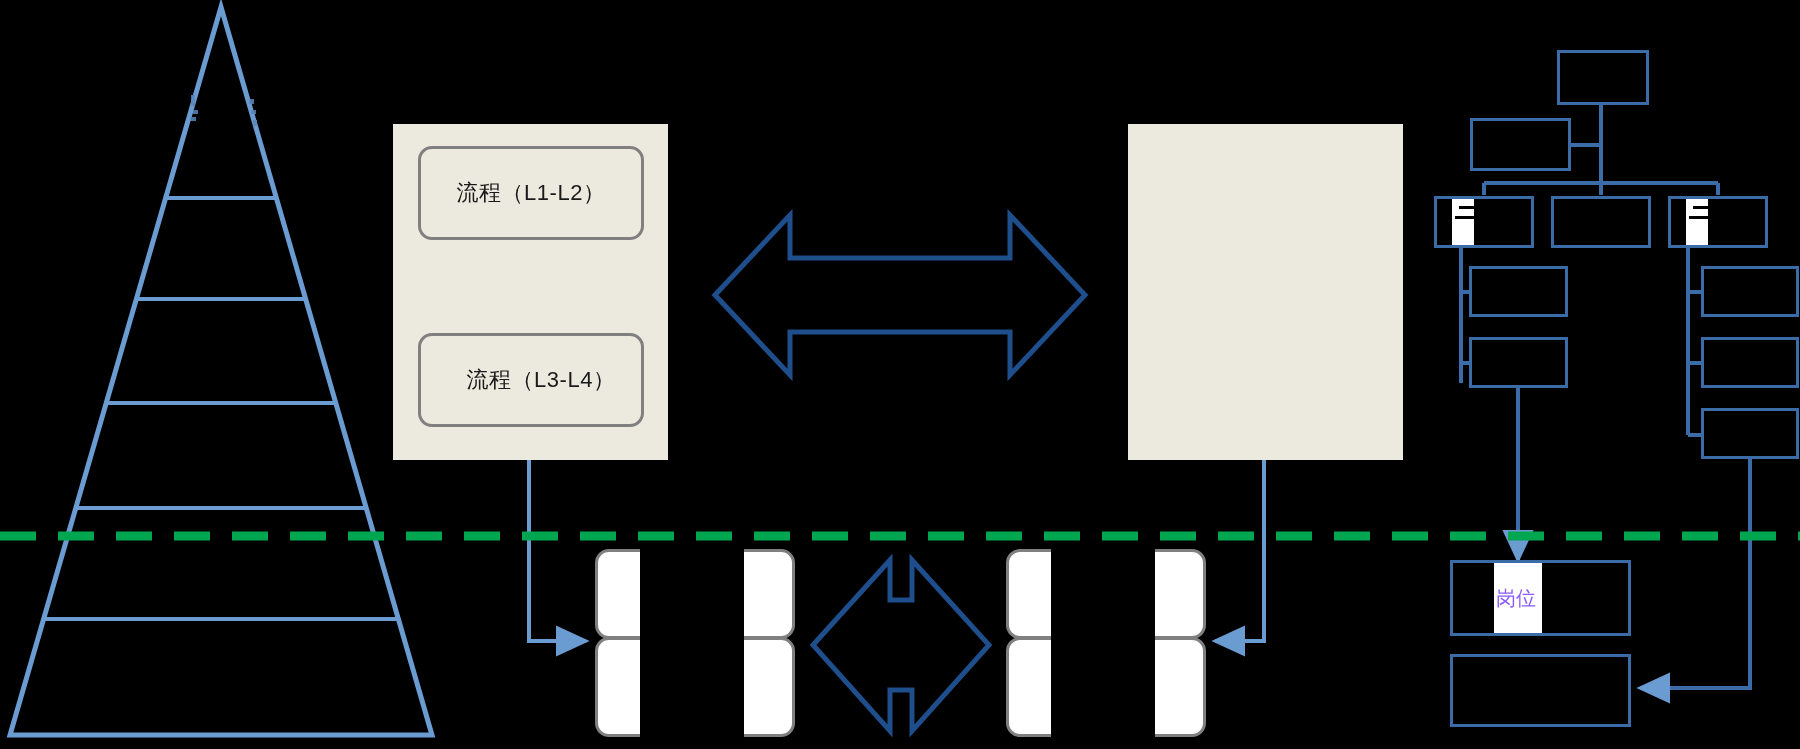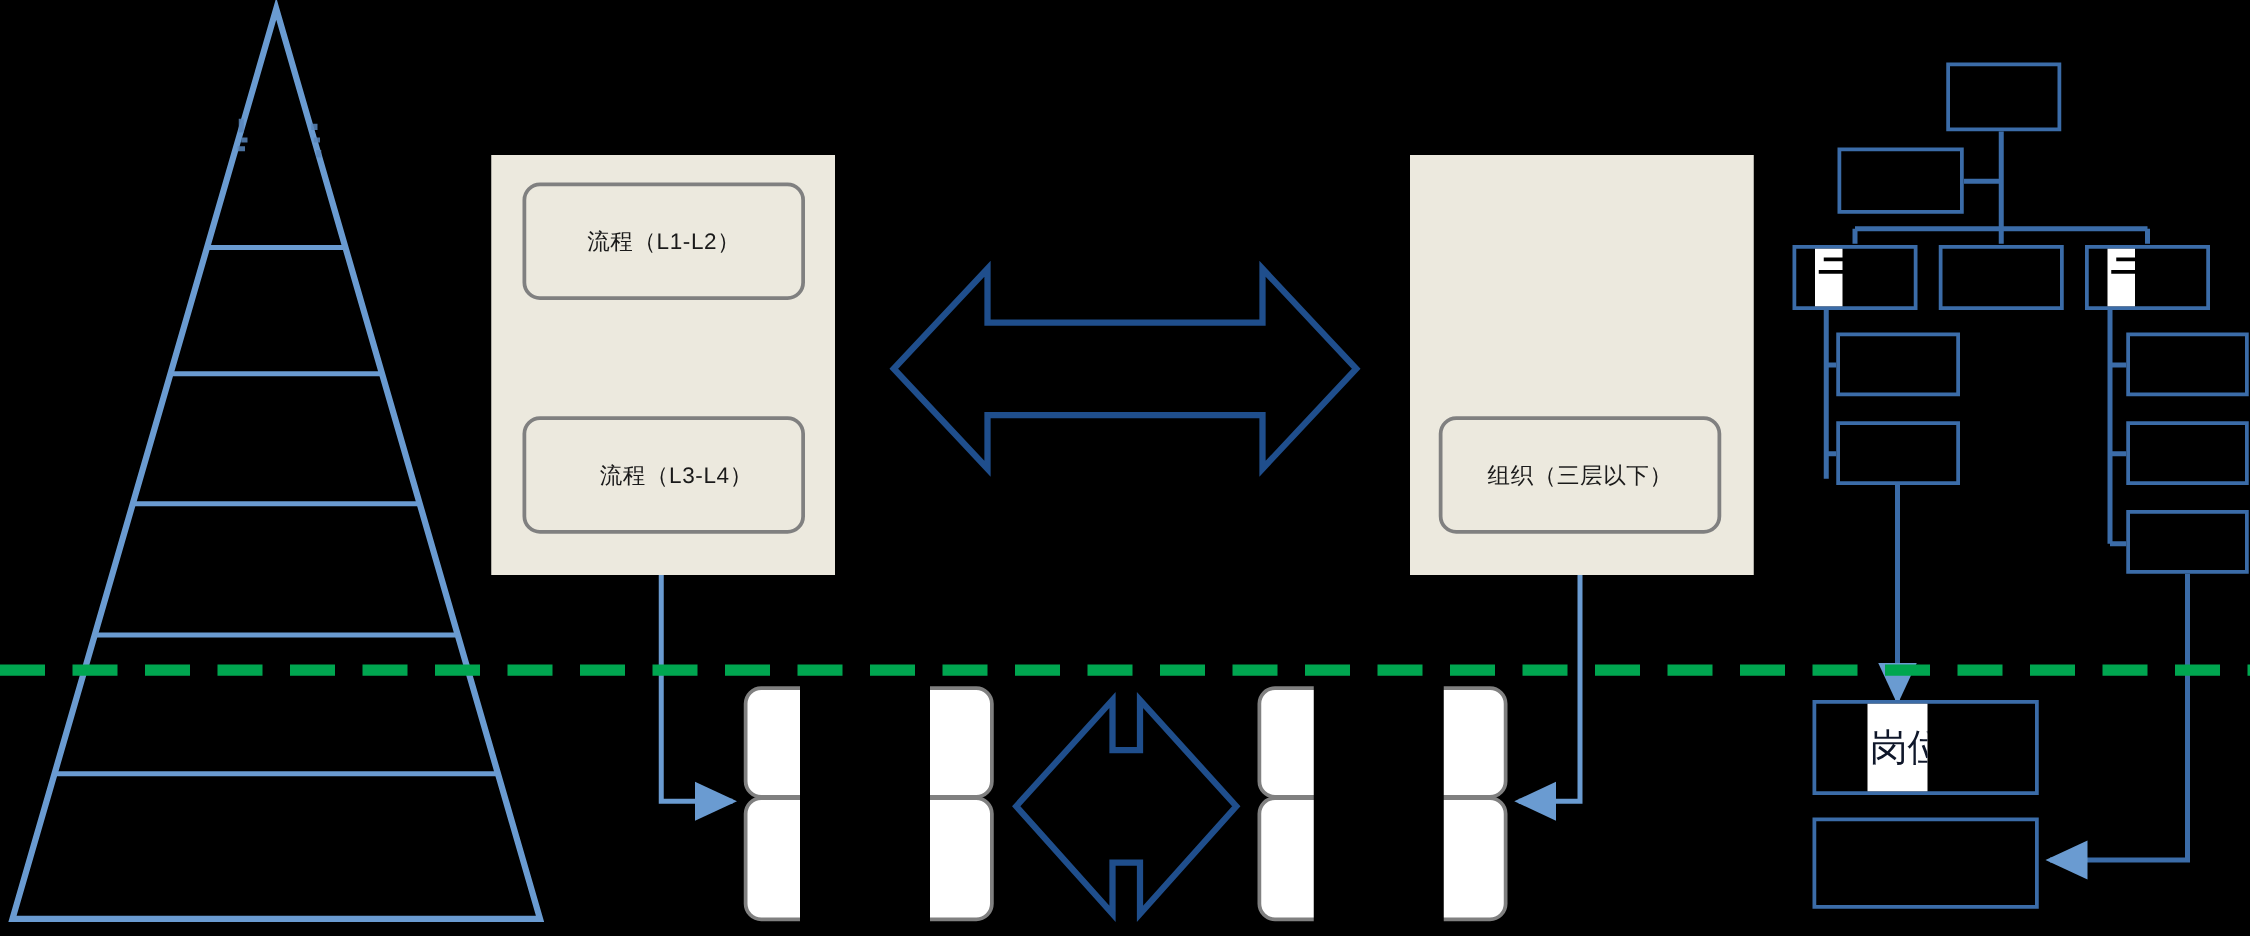--- a/index.html
+++ b/index.html
@@ -32,21 +32,21 @@
   .rbox {
     position: absolute;
     box-sizing: border-box;
     border: 3px solid #808080;
     border-radius: 14px;
     background: #ece9de;
     display: flex;
     align-items: center;
     justify-content: center;
     color: #1a1a1a;
-    font-size: 18px;
+    font-size: 22px;
     letter-spacing: 0.5px;
     white-space: nowrap;
   }
   .wbox {
     position: absolute;
     box-sizing: border-box;
     border: 3px solid #808080;
     border-radius: 14px;
     background: #ffffff;
   }
@@ -60,22 +60,22 @@
     border: 3px solid #3b6ca8;
     background: #000000;
   }
   .orgstrip {
     position: absolute;
     background: #ffffff;
     display: flex;
     align-items: center;
     justify-content: flex-start;
     overflow: hidden;
-    color: #0f172a;
-    font-size: 30px;
+    color: #8b5cf6;
+    font-size: 20px;
     white-space: nowrap;
   }
   .fragline {
     position: absolute;
     background: #000000;
     height: 3px;
   }
 </style>
 </head>
 <body>
@@ -154,23 +154,20 @@
     <span>流程（L1-L2）</span>
   </div>
 
   <div class="rbox" style="left:418px; top:333px; width:226px; height:94px;padding-left:20px;">
     <span>流程（L3-L4）</span>
   </div>
 
   <div class="panel" style="left:1128px; top:124px; width:275px; height:336px;"></div>
 
 
-  <div class="rbox" style="left:1151px; top:333px; width:226px; height:94px;">
-    <span>组织（三层以下）</span>
-  </div>
 
   <div class="wbox" style="left:595px; top:549px; width:200px; height:90px;"></div>
   <div class="wbox" style="left:595px; top:637px; width:200px; height:100px;"></div>
   <div class="occl" style="left:640px; top:546px; width:104px; height:196px;"></div>
 
   <div class="wbox" style="left:1006px; top:549px; width:200px; height:90px;"></div>
   <div class="wbox" style="left:1006px; top:637px; width:200px; height:100px;"></div>
   <div class="occl" style="left:1051px; top:546px; width:104px; height:196px;"></div>
 
   <div class="orgbox" style="left:1557px; top:50px; width:92px; height:55px;"></div>

